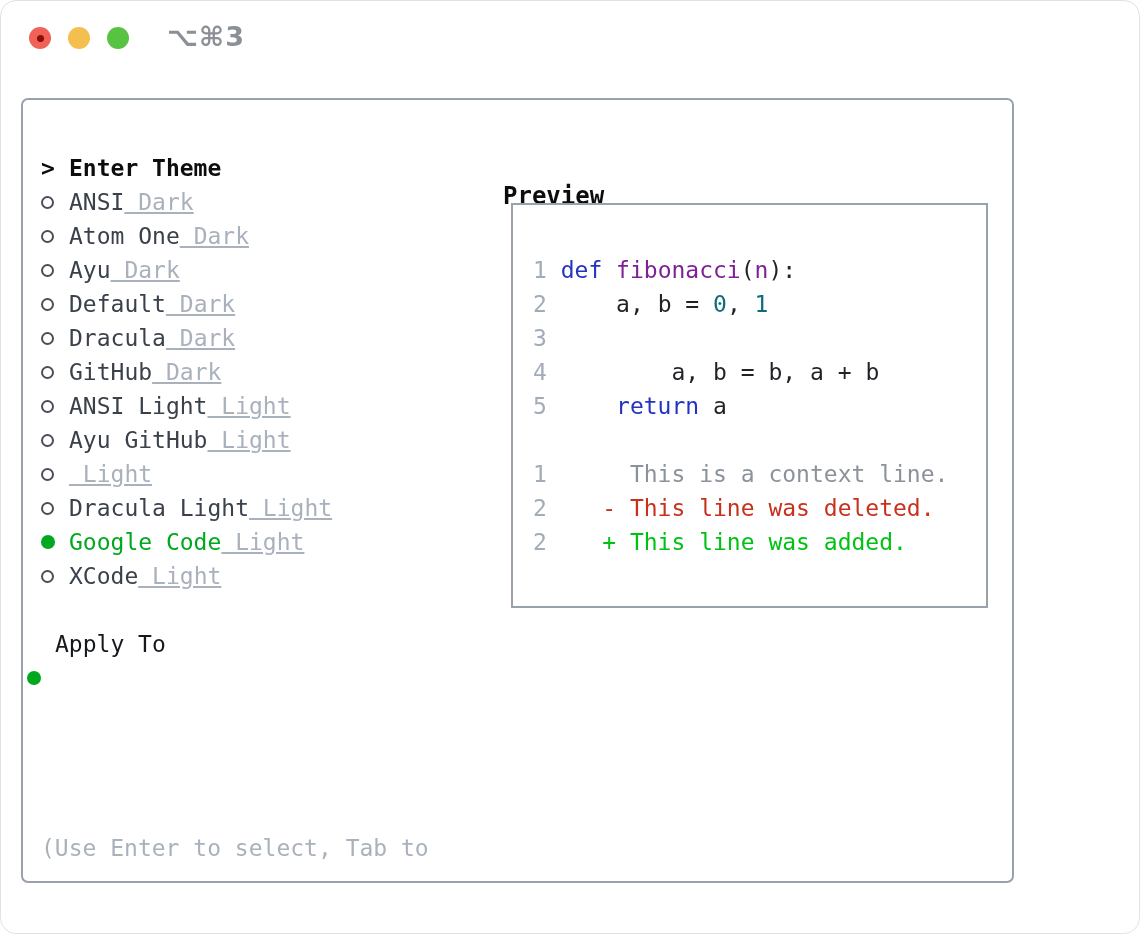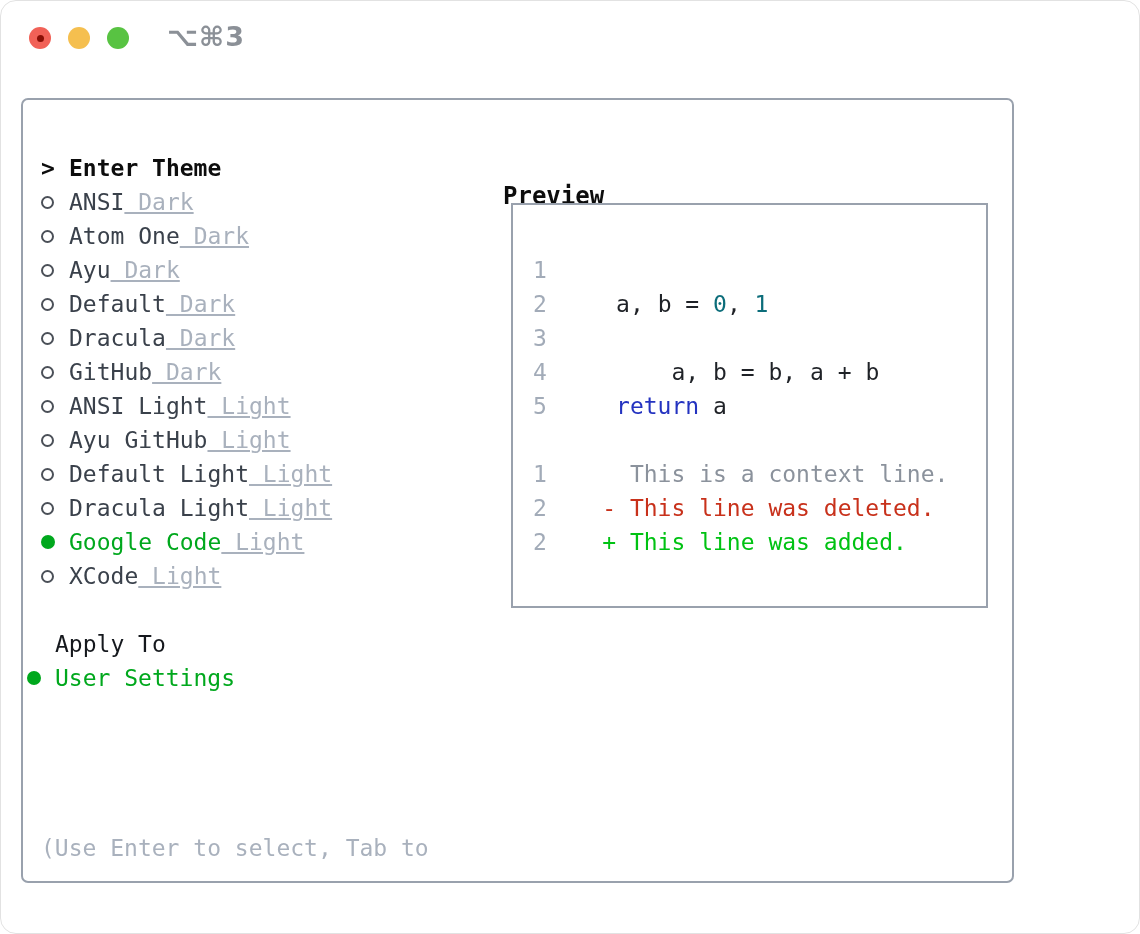--- a/index.html
+++ b/index.html
@@ -81,48 +81,48 @@
       </div>
       <div id="theme-rows">
           <div class="row"><span class="marker"><span class="radio"></span></span><span class="theme-name">ANSI</span><span class="variant"> Dark</span></div>
           <div class="row"><span class="marker"><span class="radio"></span></span><span class="theme-name">Atom One</span><span class="variant"> Dark</span></div>
           <div class="row"><span class="marker"><span class="radio"></span></span><span class="theme-name">Ayu</span><span class="variant"> Dark</span></div>
           <div class="row"><span class="marker"><span class="radio"></span></span><span class="theme-name">Default</span><span class="variant"> Dark</span></div>
           <div class="row"><span class="marker"><span class="radio"></span></span><span class="theme-name">Dracula</span><span class="variant"> Dark</span></div>
           <div class="row"><span class="marker"><span class="radio"></span></span><span class="theme-name">GitHub</span><span class="variant"> Dark</span></div>
           <div class="row"><span class="marker"><span class="radio"></span></span><span class="theme-name">ANSI Light</span><span class="variant"> Light</span></div>
           <div class="row"><span class="marker"><span class="radio"></span></span><span class="theme-name">Ayu GitHub</span><span class="variant"> Light</span></div>
-          <div class="row"><span class="marker"><span class="radio"></span></span><span class="theme-name">Default Light</span><span class="variant"> Light</span></div>
+          <div class="row"><span class="marker"><span class="radio"></span></span><span class="variant"> Light</span></div>
           <div class="row"><span class="marker"><span class="radio"></span></span><span class="theme-name">Dracula Light</span><span class="variant"> Light</span></div>
           <div class="row"><span class="marker"><span class="radio selected"></span></span><span class="theme-name green">Google Code</span><span class="variant"> Light</span></div>
           <div class="row"><span class="marker"><span class="radio"></span></span><span class="theme-name">XCode</span><span class="variant"> Light</span></div>
         </div>
     </div>
 
     <div class="apply-block">
       <div class="row">
         <span class="marker"></span>
         <span class="applyto-label">Apply To</span>
       </div>
       <div id="apply-rows">
-          <div class="row"><span class="marker"><span class="radio selected"></span></span><span class="theme-name green">User Settings</span></div>
+          <div class="row"><span class="marker"><span class="radio selected"></span></span></div>
         </div>
     </div>
 
     <div class="hints">
       <div>(Use Enter to select, Tab to</div>
       <div>change focus)</div>
     </div>
 
     <div class="preview-title">Preview</div>
 
     <div class="preview-box">
       <div class="codeblock">
         <div id="code-lines">
-            <div class="cline"><span class="ln">1</span></div>
+            <div class="cline"><span class="ln">1</span><span><span class="tok-kw">def</span><span class="tok-pl"> </span><span class="tok-fn">fibonacci</span><span class="tok-pl">(</span><span class="tok-fn">n</span><span class="tok-pl">):</span></span></div>
             <div class="cline"><span class="ln">2</span><span><span class="tok-pl">    </span><span class="tok-var">a</span><span class="tok-pl">, </span><span class="tok-var">b</span><span class="tok-pl"> = </span><span class="tok-lit">0</span><span class="tok-pl">, </span><span class="tok-lit">1</span></span></div>
             <div class="cline"><span class="ln">3</span></div>
             <div class="cline"><span class="ln">4</span><span><span class="tok-pl">        </span><span class="tok-var">a</span><span class="tok-pl">, </span><span class="tok-var">b</span><span class="tok-pl"> = </span><span class="tok-var">b</span><span class="tok-pl">, </span><span class="tok-var">a</span><span class="tok-pl"> + </span><span class="tok-var">b</span></span></div>
             <div class="cline"><span class="ln">5</span><span><span class="tok-pl">    </span><span class="tok-kw">return</span><span class="tok-pl"> </span><span class="tok-var">a</span></span></div>
           </div>
         <div class="blankline"></div>
         <div id="diff-lines">
             <div class="cline"><span class="ln">1</span><span class="d-context">     This is a context line.</span></div>
             <div class="cline"><span class="ln">2</span><span class="d-deleted">   - This line was deleted.</span></div>
             <div class="cline"><span class="ln">2</span><span class="d-added">   + This line was added.</span></div>

